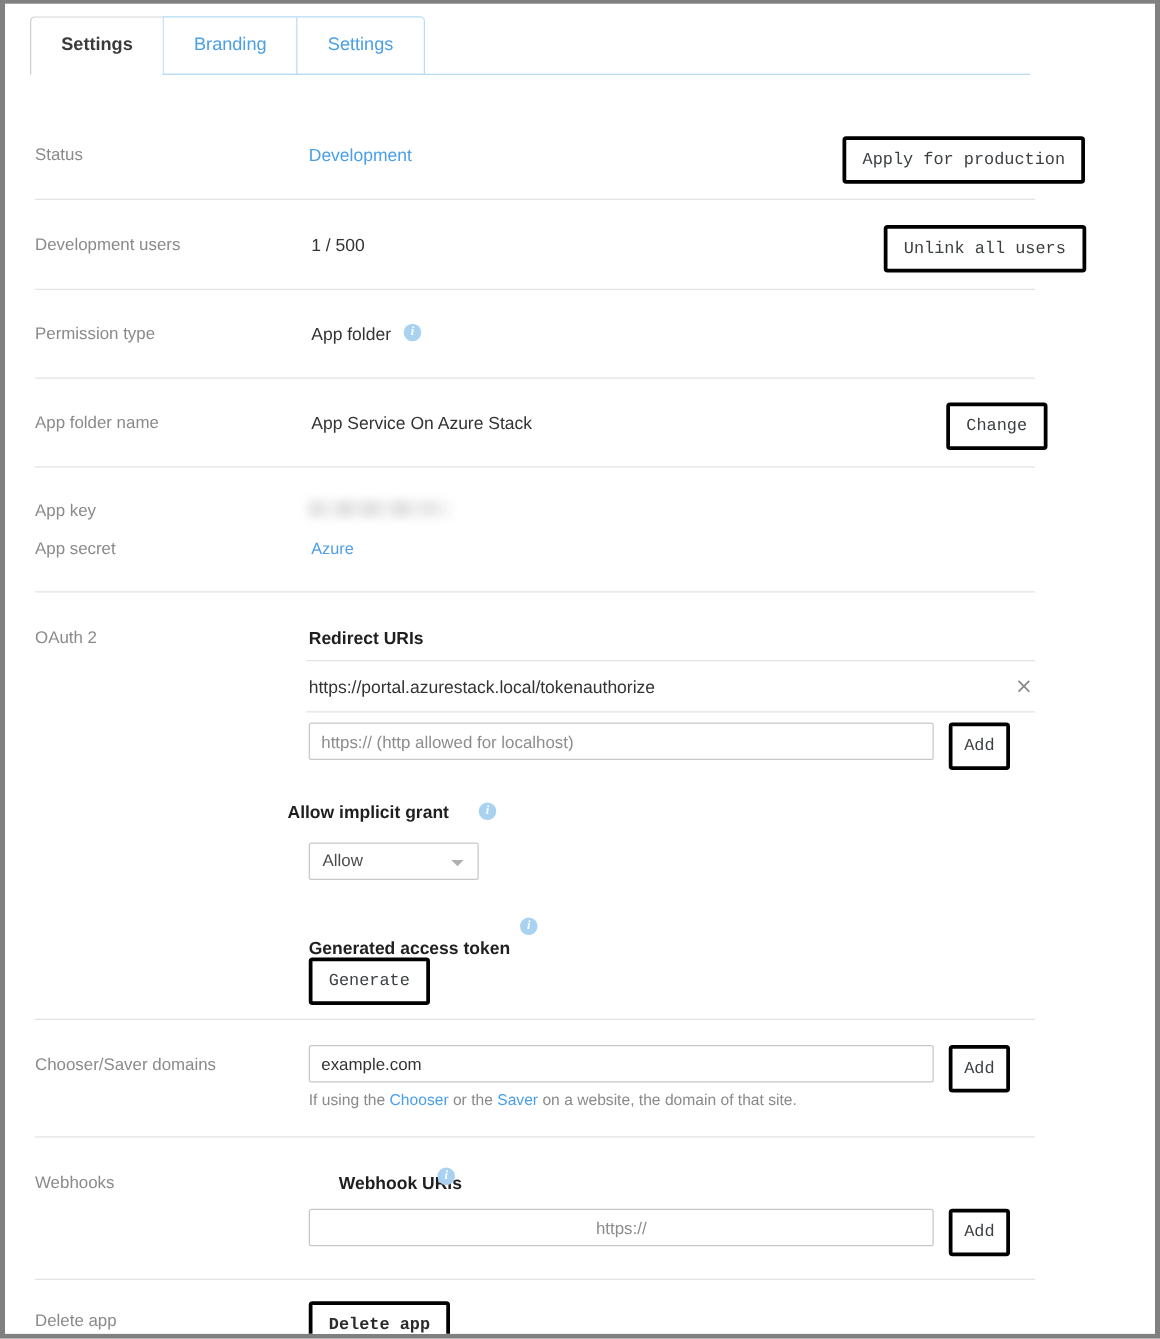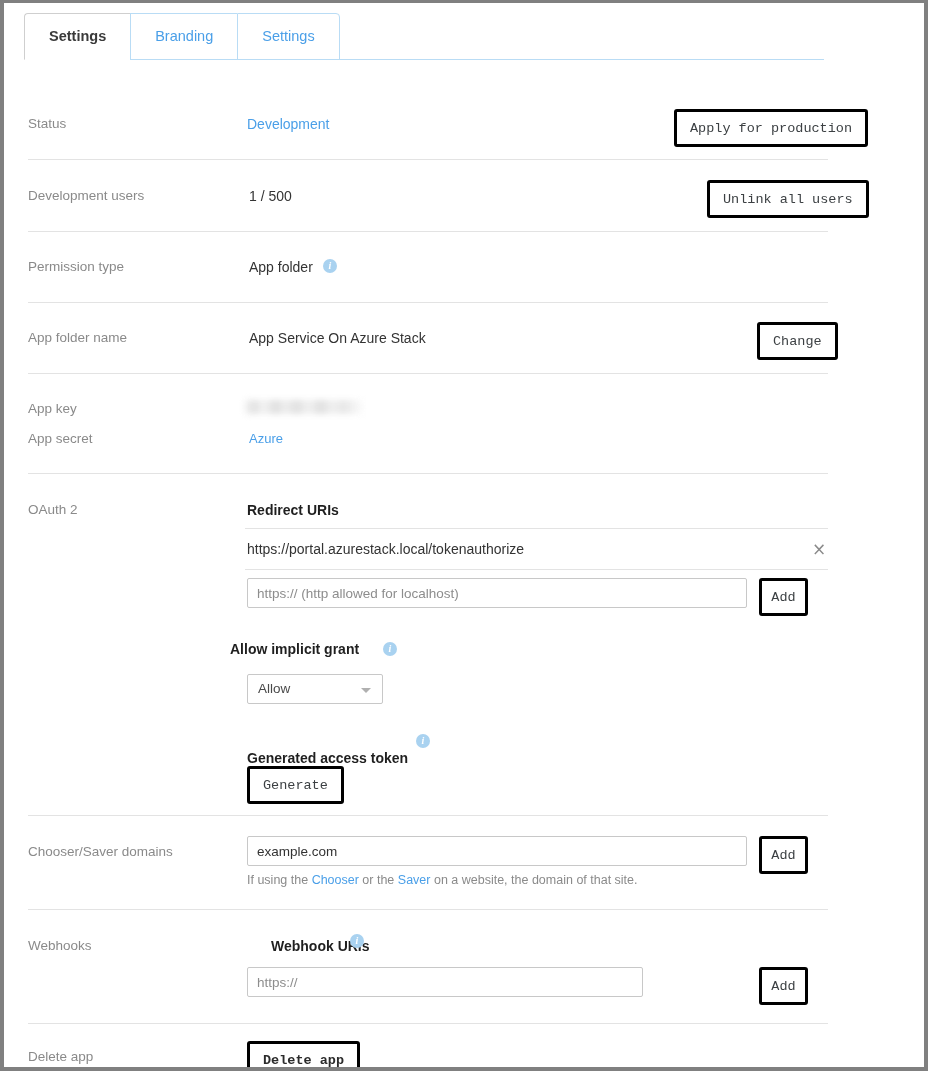--- a/index.html
+++ b/index.html
@@ -266,21 +266,21 @@
     <span>If using the </span><span class="lnk">Chooser</span><span> or the </span><span class="lnk">Saver</span><span> on a website, the domain of that site.</span>
   </div>
   <div class="sep" style="top:906px;"></div>
 
   <div class="row" style="top:935px;">
     <span class="lbl">Webhooks</span>
     <span class="val head" style="left:243px;">Webhook URIs</span>
   </div>
   <span class="info" style="position:absolute; left:346px; top:931px;">i</span>
 
-  <input class="inp" style="left: 243px; top: 964px; width: 396px;" placeholder="https://">
+  <input class="inp" style="left: 243px; top: 964px; width: 500px; text-align: center;" placeholder="https://">
   <div class="btn" style="left:755px; top:964px; width:49px;">Add</div>
   <div class="sep" style="top:1020px;"></div>
 
   <div class="row" style="top:1046px;">
     <span class="lbl">Delete app</span>
   </div>
   <div class="btn" style="left:243px; top:1038px; font-weight:bold; color:#2b2b2b;">Delete app</div>
 
 </div>
 </div>

